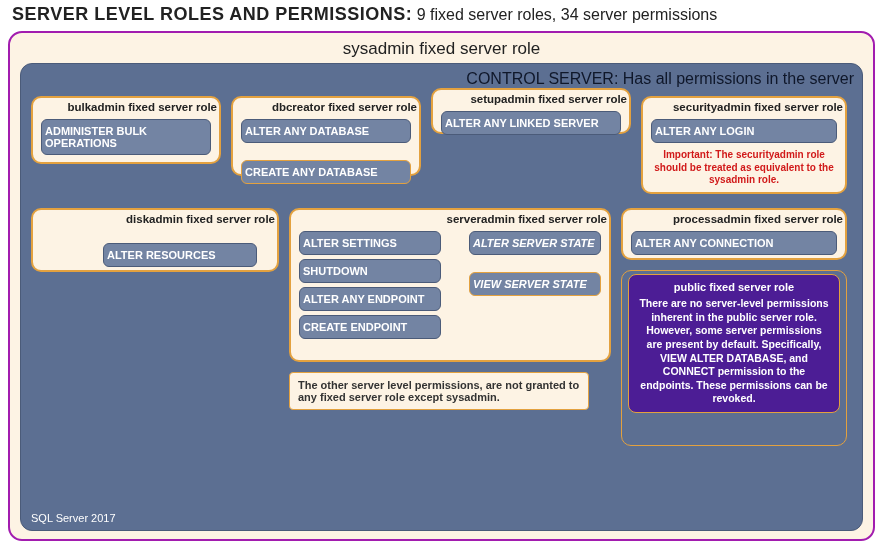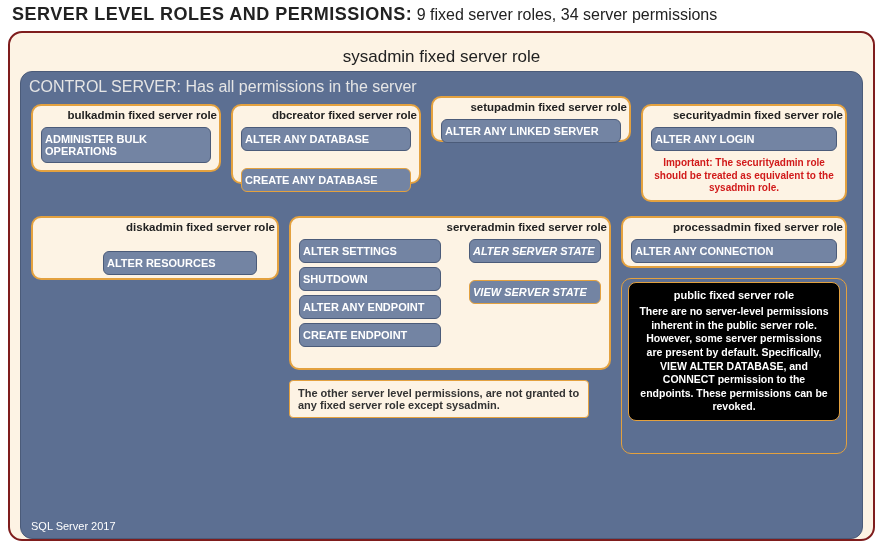--- a/index.html
+++ b/index.html
@@ -13,45 +13,45 @@
   }
   .page-title {
     font-size: 18px;
     padding: 4px 8px 6px 12px;
     color: #222;
   }
   .page-title .bold { font-weight: 700; letter-spacing: .5px; }
   .page-title .rest { font-weight: 400; font-size: 16px; }
 
   .outer {
-    border: 2px solid #7f1d1d;
+    border: 2px solid #a21caf;
     border-radius: 14px;
     margin: 0 8px 8px 8px;
     background: #fdf3e4;
     height: 510px;
     position: relative;
-    padding: 12px 10px 6px 10px;
+    padding: 4px 10px 6px 10px;
   }
   .sysadmin-title {
     text-align: center;
     font-size: 17px;
     color: #222;
     padding: 2px 0 4px 0;
   }
   .control {
     background: #5c6f92;
     border: 1px solid #4b5b79;
     border-radius: 12px;
     padding: 4px 8px 8px 8px;
     height: 468px;
     position: relative;
   }
   .control-title {
-    text-align: left;
-    color: #e5e5e5;
+    text-align: right;
+    color: #0f172a;
     font-size: 16px;
     padding: 2px 0 6px 0;
   }
   .rolebox {
     position: absolute;
     background: #fdf3e4;
     border: 2px solid #e3a13f;
     border-radius: 10px;
   }
   .role-title {
@@ -98,21 +98,21 @@
     padding: 3px 6px 6px 6px;
   }
   .viewdef-title {
     color: #fff;
     text-align: center;
     font-size: 11px;
     font-weight: 700;
     padding: 2px 0 4px 0;
   }
   .public-inner {
-    background: #000000;
+    background: #4c1d95;
     border: 1.5px solid #e3a13f;
     border-radius: 8px;
     padding: 4px 8px 6px 8px;
   }
   .public-title {
     text-align: center;
     font-size: 11px;
     font-weight: 700;
     color: #fff;
     padding: 2px 0 4px 0;

